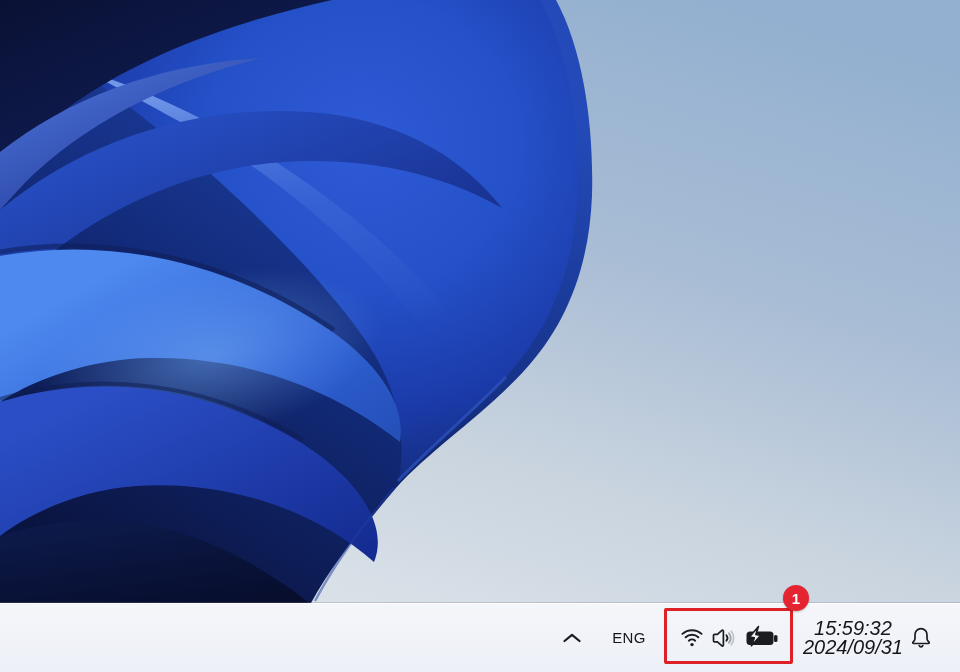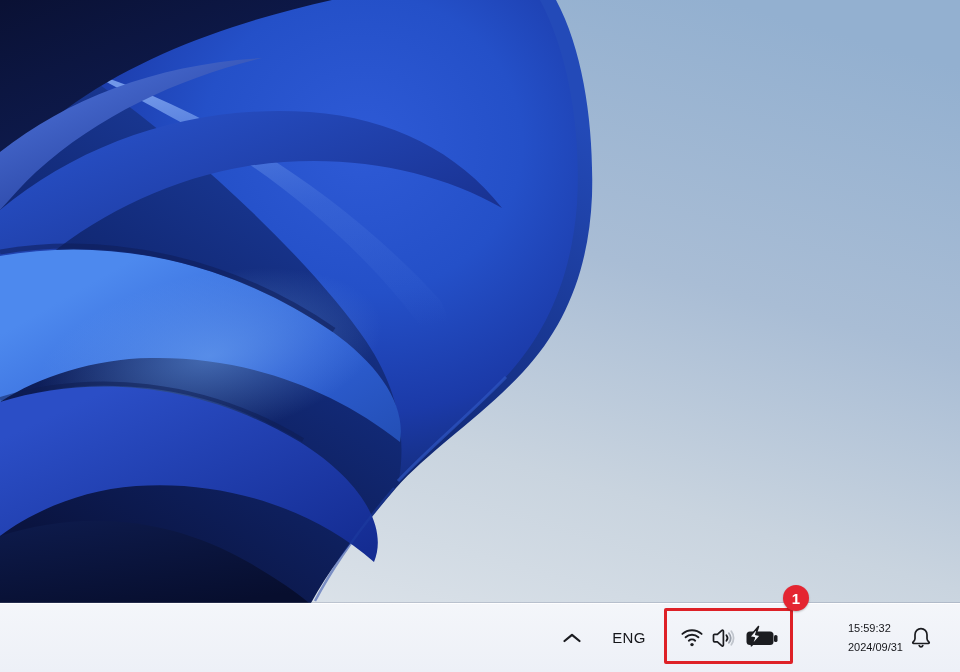--- a/index.html
+++ b/index.html
@@ -16,22 +16,22 @@
     box-shadow:0 -1px 0 rgba(110,120,145,.28);
     box-sizing:border-box;
   }
   .tb-abs{position:absolute;}
   .lang{
     width:50px;height:24px;line-height:24px;text-align:center;
     font-size:15px;color:#15161a;letter-spacing:.3px;
     border-radius:4px;cursor:default;
   }
   .clock{
-    text-align:left;font-size:11px;line-height:19px;color:#15161a;
-    cursor:default;white-space:nowrap;
+    text-align:center;font-size:20px;line-height:19px;color:#15161a;
+    cursor:default;white-space:nowrap;font-style:italic;
   }
   .icon-btn{display:block;}
   
   .hl-box{
     position:absolute;left:664px;top:608px;width:129px;height:56px;
     border:3px solid #de2127;border-radius:2px;box-sizing:border-box;
     z-index:5;pointer-events:none;
   }
   .step-badge{
     position:absolute;left:783px;top:585px;width:26px;height:26px;

